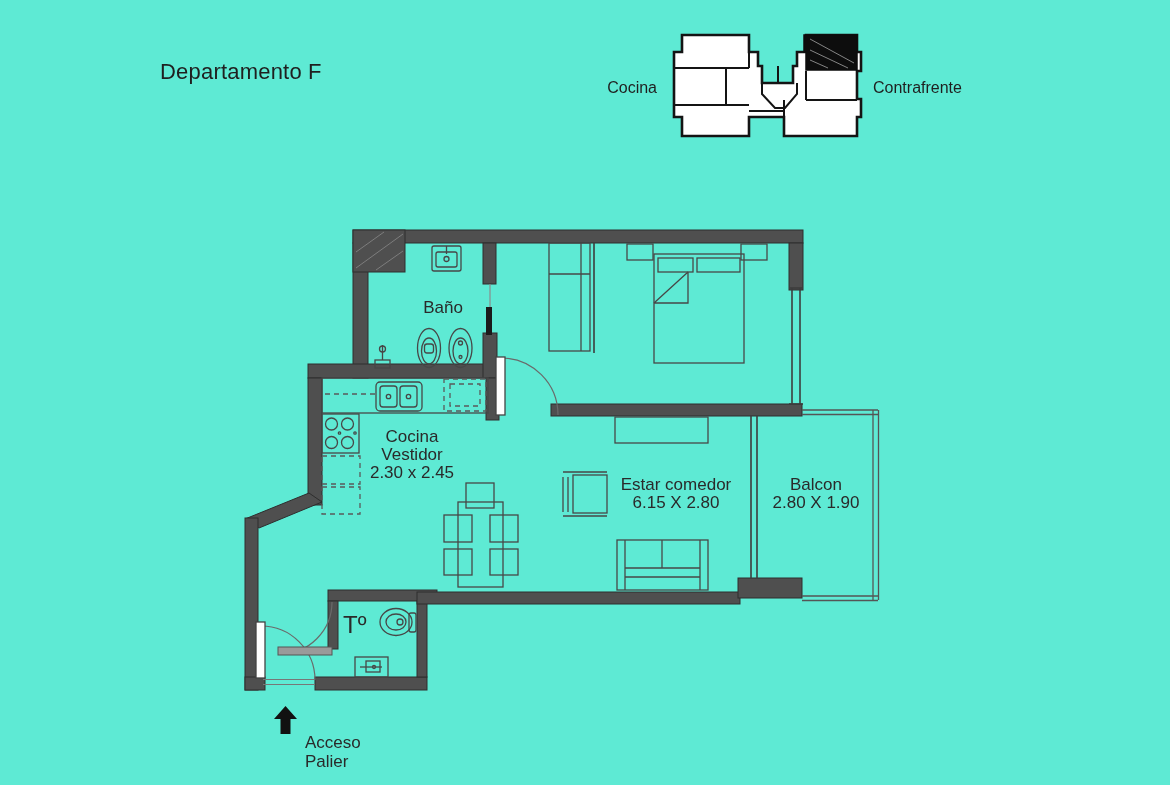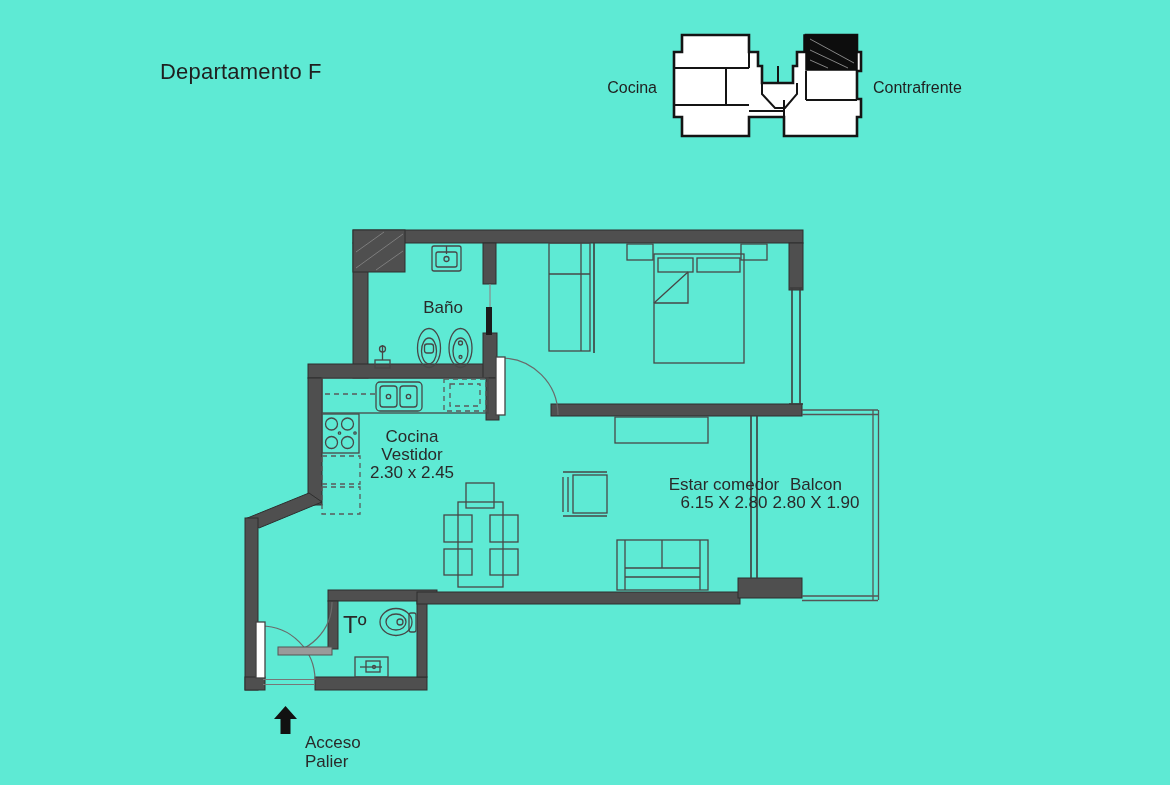--- a/index.html
+++ b/index.html
@@ -232,21 +232,21 @@
   <div class="abs lbl" style="left:403px;top:298px;width:80px;">Baño</div>
 
 
 
   <div class="abs lbl" style="left:348px;top:428px;width:128px;line-height:18px;">
     <div>Cocina</div>
     <div>Vestidor</div>
     <div>2.30 x 2.45</div>
   </div>
 
-  <div class="abs lbl" style="left:606px;top:476px;width:140px;line-height:18px;padding-left:48px;">
+  <div class="abs lbl" style="left:606px;top:476px;width:140px;line-height:18px;">
     <div>Estar comedor</div>
     <div>6.15 X 2.80</div>
   </div>
 
   <div class="abs lbl" style="left:749px;top:476px;width:134px;line-height:18px;">
     <div>Balcon</div>
     <div>2.80 X 1.90</div>
   </div>
 
   <div class="abs toilette-lbl" style="left:343px;top:611px;">Tº</div>

